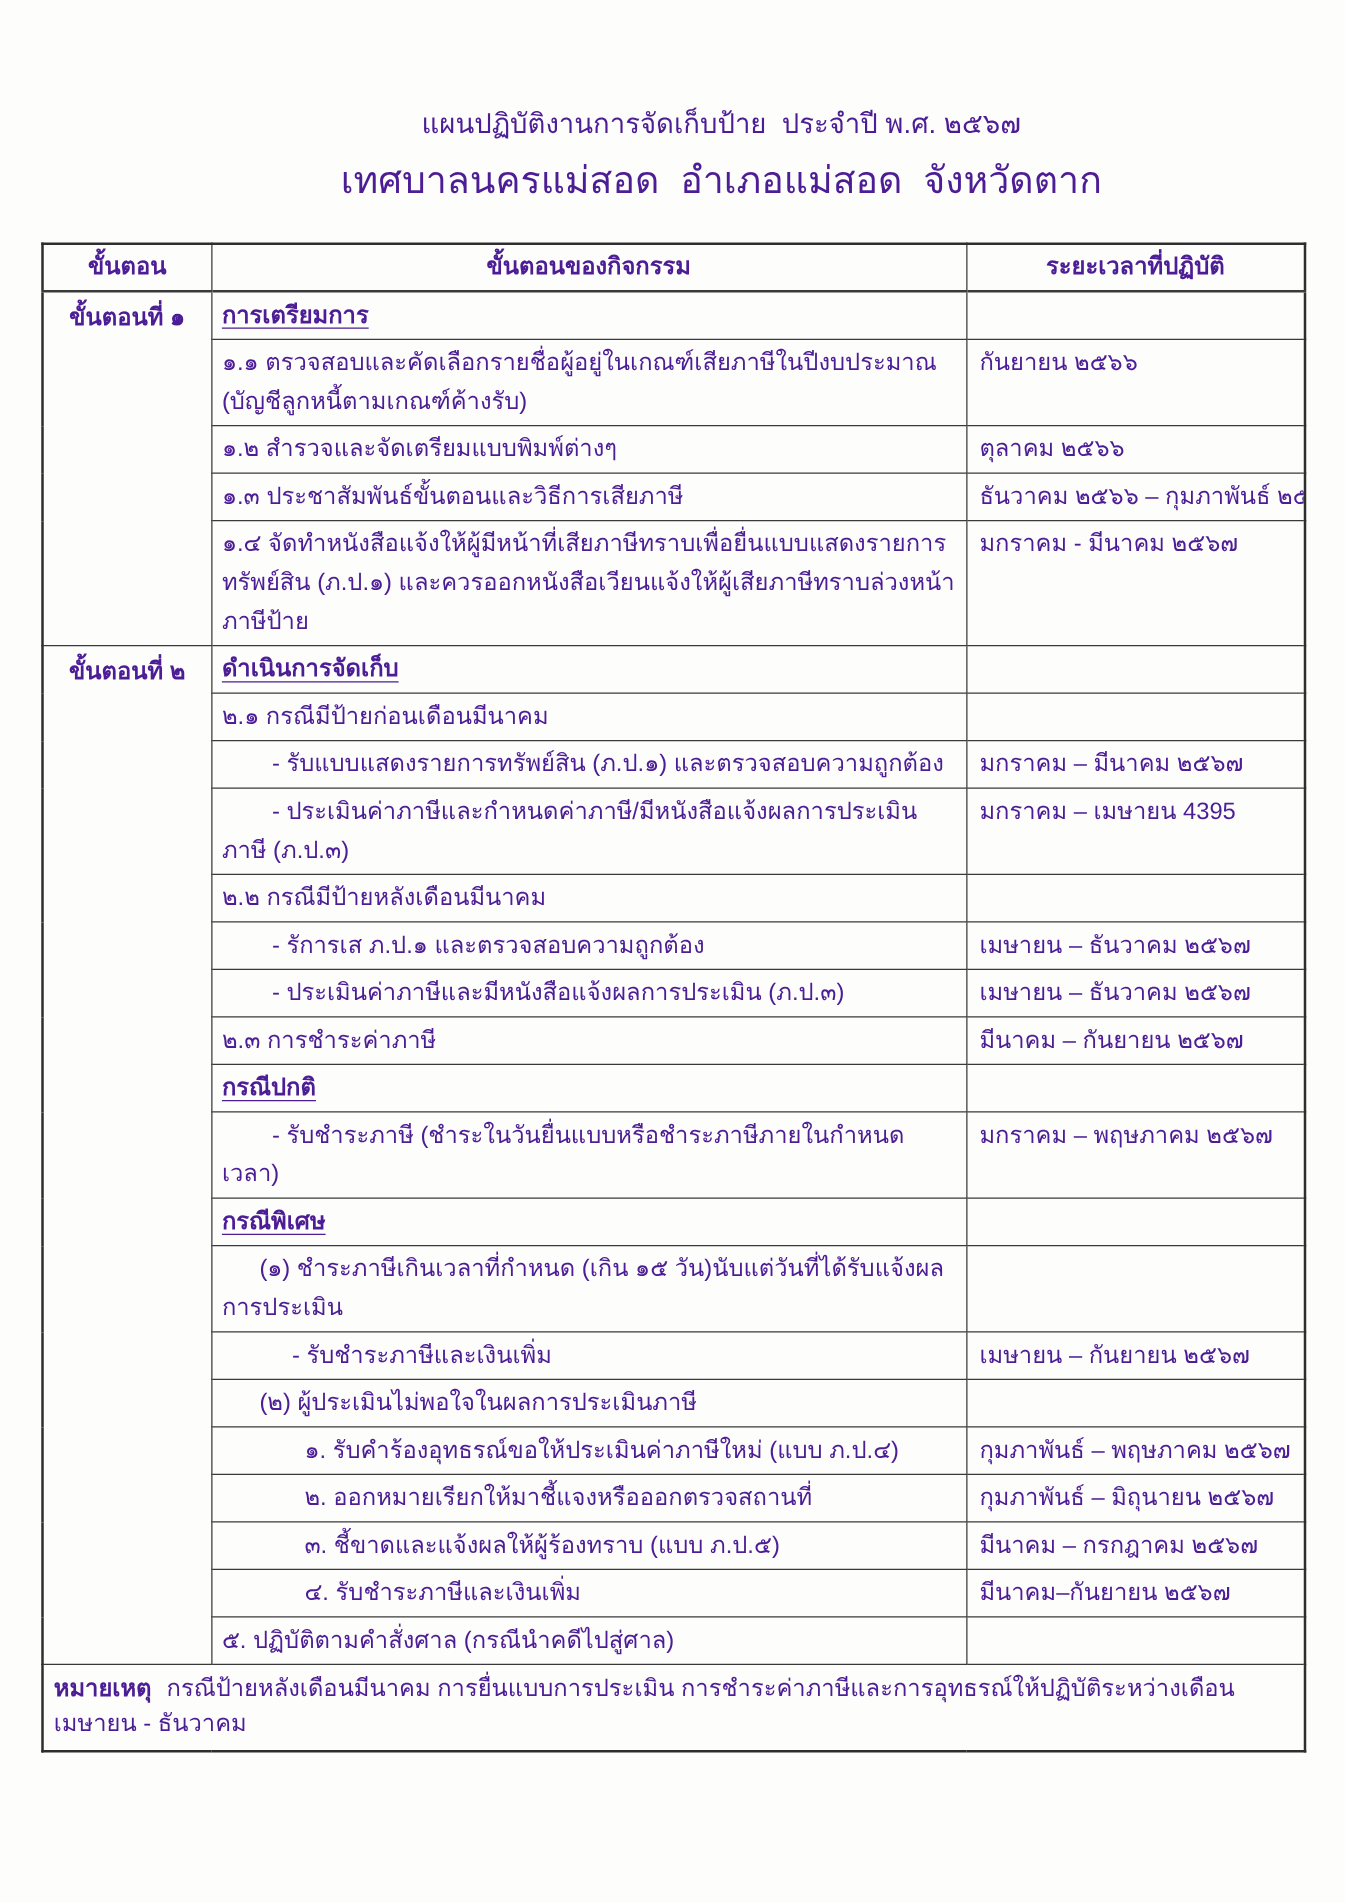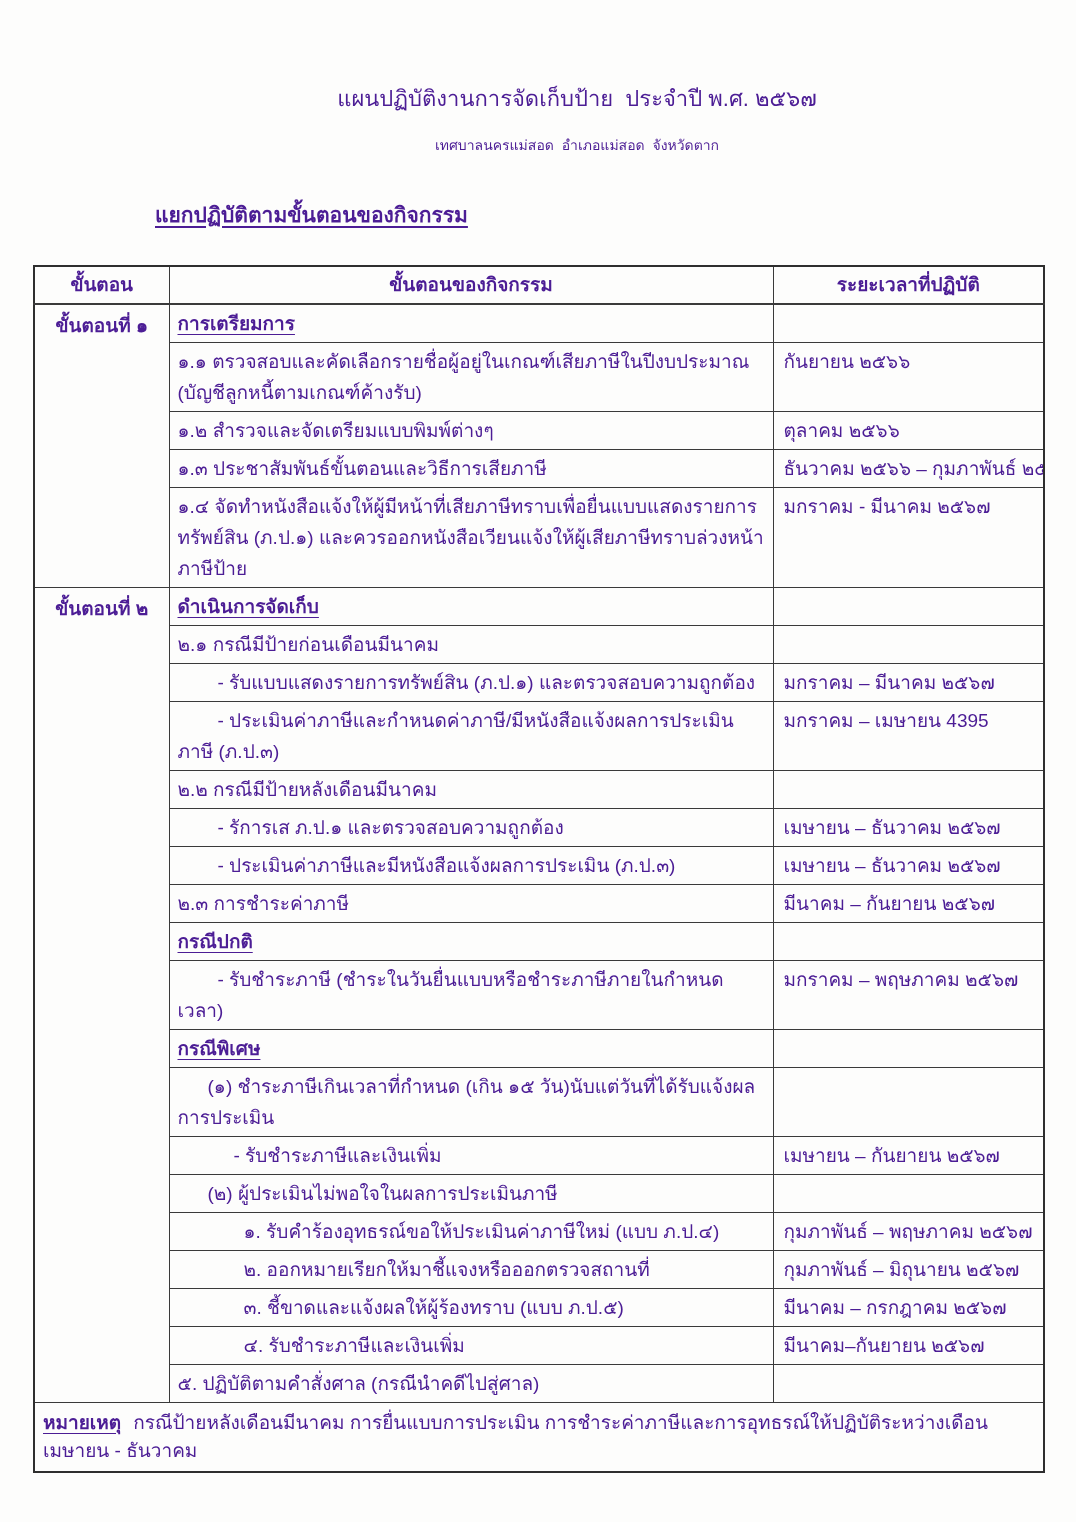--- a/index.html
+++ b/index.html
@@ -17,21 +17,21 @@
     padding-top: 84px;
     padding-left: 78px;
     text-align: center;
   }
   .title {
     font-size: 22px;
     line-height: 30px;
     white-space: pre-wrap;
   }
   .subtitle {
-    font-size: 14px;
+    font-size: 30px;
     line-height: 30px;
     margin-top: 16px;
     white-space: pre-wrap;
   }
   .section-heading {
     margin: 38px 0 0 155px;
     font-size: 21px;
     font-weight: bold;
     text-decoration: underline;
     text-underline-offset: 4px;
@@ -83,35 +83,33 @@
     overflow: hidden;
   }
   td.footnote-cell {
     font-size: 19px;
     line-height: 28px;
     padding: 6px 8px;
     border-top-width: 1px;
   }
   .footnote-label {
     font-weight: bold;
-    text-decoration: underline;
     text-underline-offset: 4px;
   }
   .footnote-text { margin-left: 12px; }
 </style>
 </head>
 <body>
 
 <div class="page">
   <div class="title-block">
     <div class="title">แผนปฏิบัติงานการจัดเก็บป้าย  ประจำปี พ.ศ. ๒๕๖๗</div>
     <div class="subtitle">เทศบาลนครแม่สอด  อำเภอแม่สอด  จังหวัดตาก</div>
   </div>
 
-  <div class="section-heading">แยกปฏิบัติตามขั้นตอนของกิจกรรม</div>
 
   <table class="plan-table">
     <colgroup>
       <col class="c1">
         <col class="c2">
         <col class="c3">
     </colgroup>
     <thead>
       <tr>
         <th>ขั้นตอน</th>

